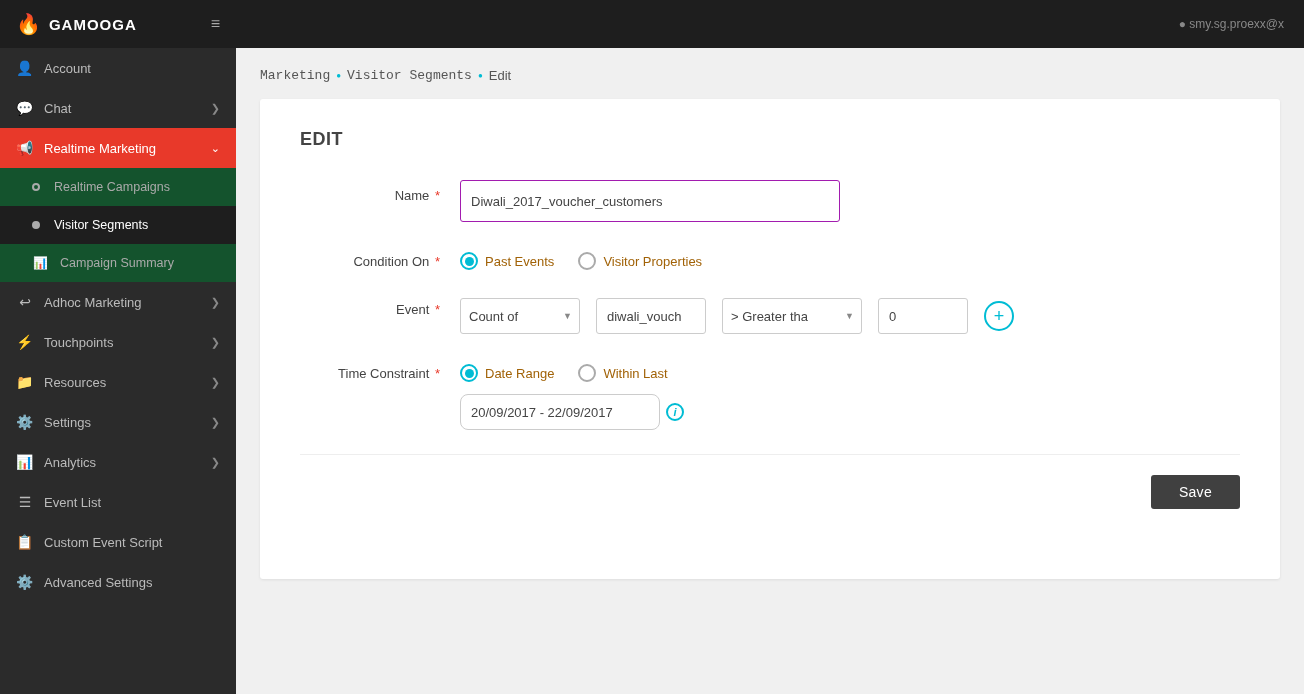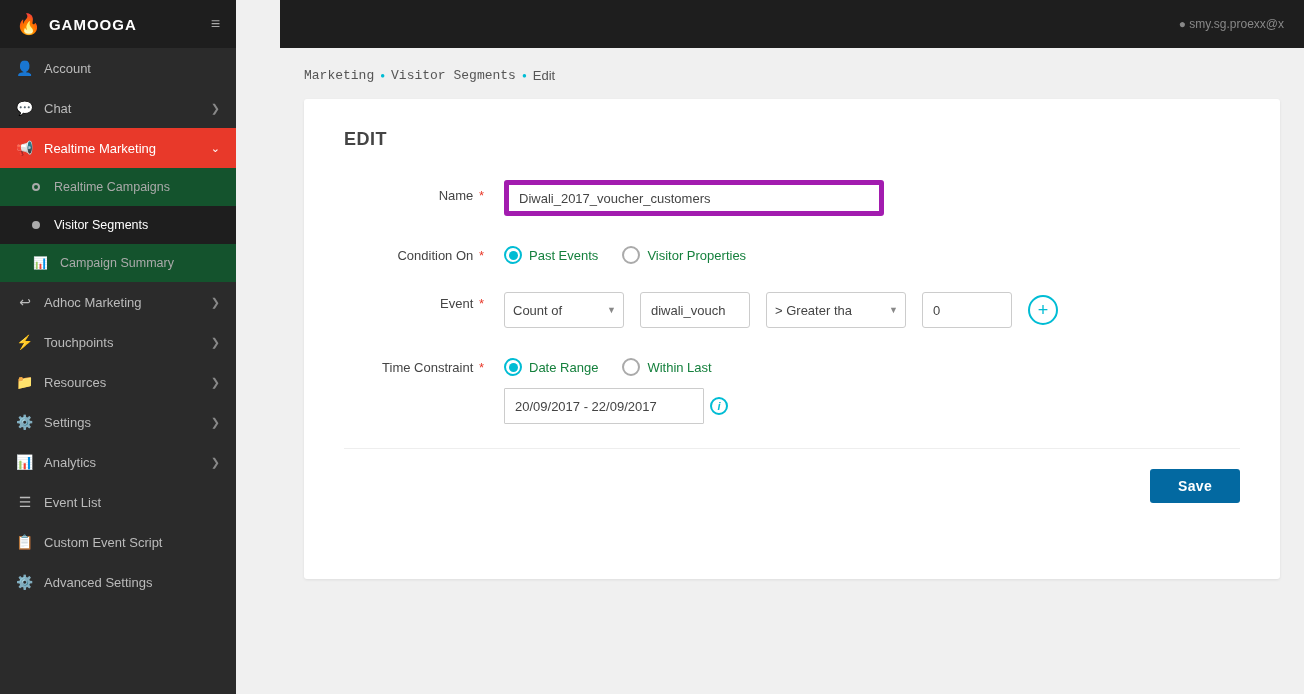--- a/index.html
+++ b/index.html
@@ -80,21 +80,20 @@
     .chevron { font-size: 11px; color: #888; }
 
     
     .main-area {
       flex: 1;
       display: flex;
       flex-direction: column;
       background: #f0f0f0;
       height: 694px;
       overflow: hidden;
-      padding-left: 44px;
     }
     .topbar {
       background: #1e1e1e;
       height: 48px;
       display: flex;
       align-items: center;
       justify-content: flex-end;
       padding: 0 20px;
       flex-shrink: 0;
     }
@@ -146,43 +145,43 @@
       font-weight: 400;
       color: #444;
       padding-top: 8px;
       text-align: right;
       padding-right: 20px;
     }
     .required-star { color: #e8392a; margin-left: 2px; }
 
     .form-control-text {
       width: 380px;
-      height: 36px;
-      border: 5px solid #a21caf;
+      height: 42px;
+      border: 1px solid #a21caf;
       border-radius: 3px;
       padding: 0 10px;
       font-size: 13px;
       color: #444;
       outline: none;
     }
 
     
     .radio-group {
       display: flex;
       align-items: center;
       gap: 24px;
       padding-top: 6px;
     }
     .radio-item {
       display: flex;
       align-items: center;
       gap: 7px;
       cursor: pointer;
       font-size: 13px;
-      color: #15803d;
+      color: #a16207;
     }
     .radio-circle {
       width: 18px;
       height: 18px;
       border-radius: 50%;
       border: 2px solid #00bcd4;
       display: flex;
       align-items: center;
       justify-content: center;
       flex-shrink: 0;
@@ -272,21 +271,21 @@
     .time-row {
       display: flex;
       align-items: center;
       gap: 24px;
       padding-top: 6px;
     }
     .date-range-input {
       width: 200px;
       height: 36px;
       border: 1px solid #ccc;
-      border-radius: 1px;
+      border-radius: 8px;
       padding: 0 10px;
       font-size: 13px;
       color: #444;
       background: #fff;
       outline: none;
       margin-top: 12px;
     }
     .info-icon {
       width: 18px;
       height: 18px;
@@ -316,27 +315,27 @@
       margin: 20px 0;
     }
 
     
     .save-row {
       display: flex;
       justify-content: flex-end;
       margin-top: 20px;
     }
     .save-btn {
-      background: #0369a1;
+      background: #404040;
       color: #fff;
       border: none;
       border-radius: 3px;
       padding: 9px 28px;
       font-size: 14px;
-      font-weight: 700;
+      font-weight: 400;
       cursor: pointer;
       letter-spacing: 0.3px;
     }
 
     
     .sub-dot {
       width: 8px;
       height: 8px;
       border-radius: 50%;
       border: 2px solid #aaa;

